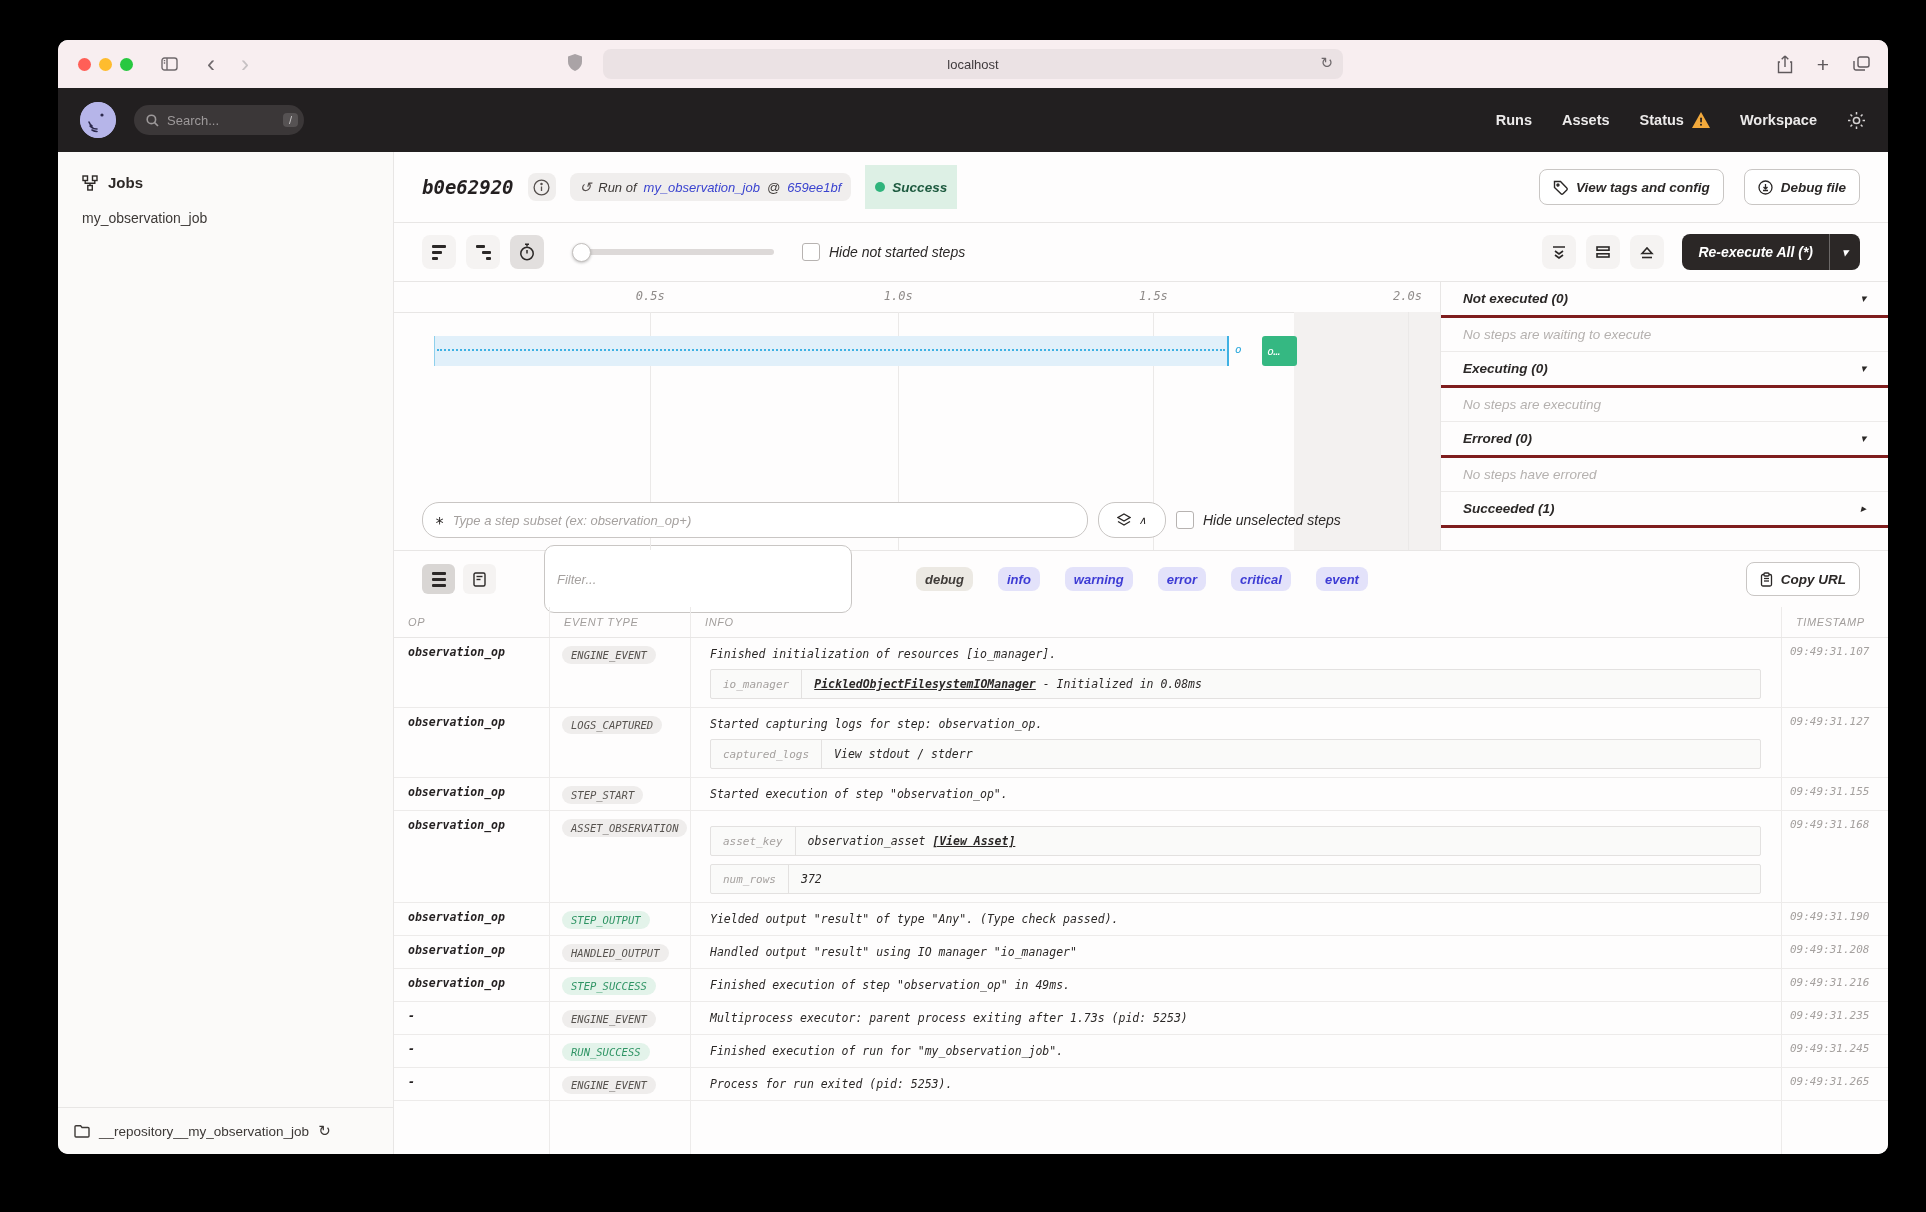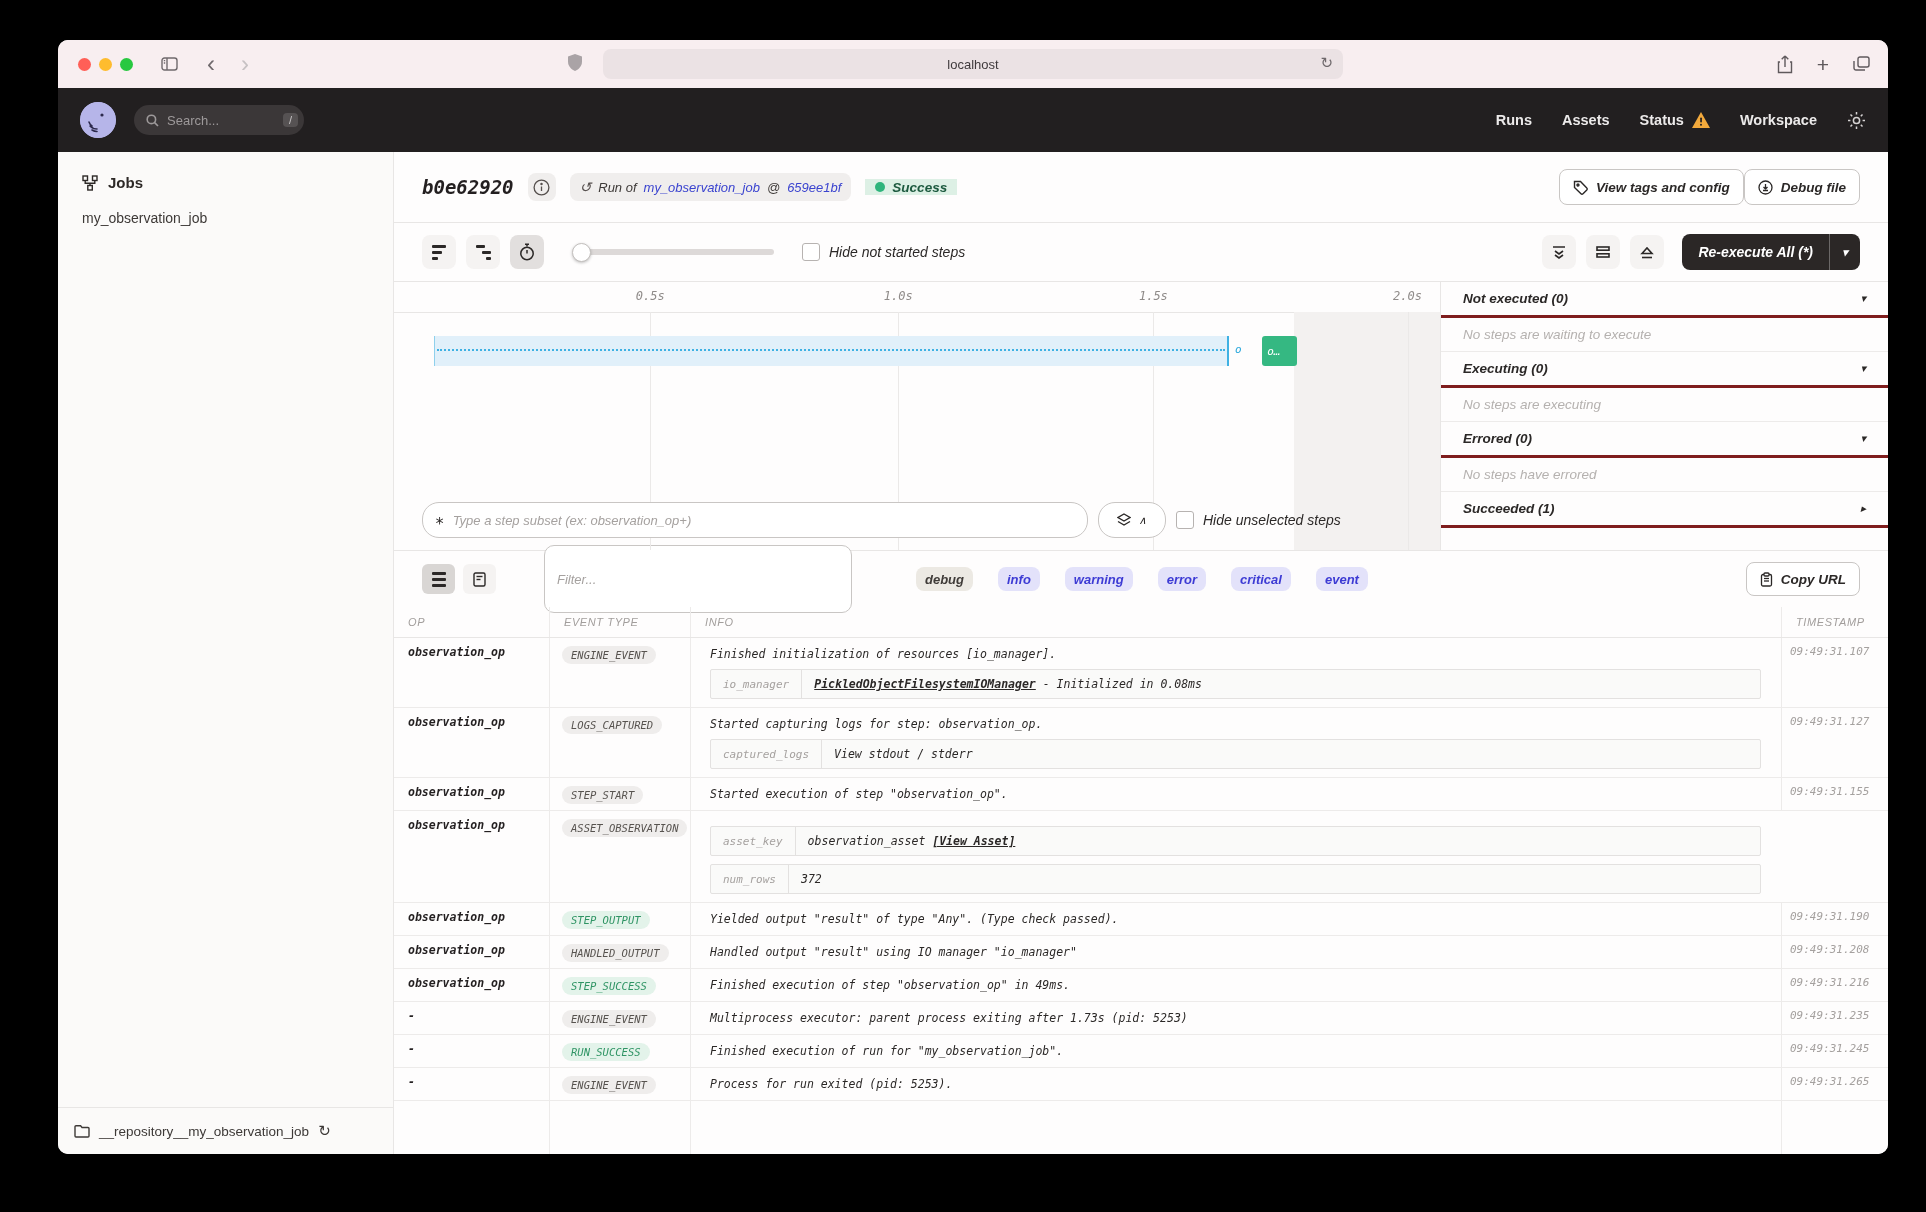--- a/index.html
+++ b/index.html
@@ -38,24 +38,24 @@
   .sb-job{padding:9px 24px;font-size:14px;color:#3d3937;}
   .sb-bottom{position:absolute;bottom:0;left:0;right:0;height:46px;border-top:1px solid #e8e6e5;
     display:flex;align-items:center;gap:9px;padding:0 16px;font-size:13.5px;color:#3d3937;}
   .main{flex:1;display:flex;flex-direction:column;min-width:0;background:#fefdfd;font-style:italic;}
   
   .run-header{height:70px;border-bottom:1px solid #e8e6e5;display:flex;align-items:center;padding:0 28px;gap:14px;flex:none;}
   .run-id{font-size:19px;font-weight:bold;color:#231f20;}
   .chip{background:#f0eeed;border-radius:8px;height:28px;display:flex;align-items:center;padding:0 10px;gap:7px;font-size:13px;color:#3d3937;}
   .chip.round{width:28px;padding:0;justify-content:center;border-radius:8px;color:#56504e;font-size:15px;}
   .chip a{color:#3a43cf;text-decoration:none;}
-  .chip-success{background:#ddf0e5;border-radius:0;height:16px;display:flex;align-items:center;padding:0 10px;gap:7px;
+  .chip-success{background:#ddf0e5;border-radius:0;height:44px;display:flex;align-items:center;padding:0 10px;gap:7px;
     font-size:13.5px;color:#1d5a3f;font-weight:600;text-align:center;}
   .dot-green{width:10px;height:10px;border-radius:50%;background:#2fb47c;}
-  .hdr-right{margin-left:auto;display:flex;gap:0;}
+  .hdr-right{margin-left:auto;display:flex;gap:20px;}
   .btn-outline{border:1px solid #c9c6c4;background:#fff;border-radius:8px;height:34px;display:flex;align-items:center;
     gap:8px;padding:0 13px;font-size:13.5px;color:#2b2827;font-weight:600;}
   
   .toolbar{height:58px;border-bottom:1px solid #e8e6e5;display:flex;align-items:center;padding:0 28px;flex:none;}
   .ic-btn{width:34px;height:34px;border-radius:8px;background:#f5f3f2;display:flex;align-items:center;justify-content:center;margin-right:10px;color:#2b2827;}
   .ic-btn.sel{background:#e2dfde;}
   .bars{display:flex;flex-direction:column;gap:3px;}
   .bars i{display:block;height:3px;border-radius:1px;background:#2b2827;}
   .slider{width:200px;height:6px;border-radius:3px;background:#ddd9d8;position:relative;margin:0 28px 0 20px;}
   .knob{position:absolute;left:-2px;top:-6px;width:17px;height:17px;border-radius:50%;background:#fff;border:1px solid #c2bfbd;box-shadow:0 1px 3px rgba(0,0,0,.25);}
@@ -483,20 +483,21 @@
             <div class="c-info">
               <div class="mbox">
                 <span class="mlabel mono">asset_key</span>
                 <span class="mval mono">observation_asset <span class="mlink">[View Asset]</span></span>
               </div>
               <div class="mbox">
                 <span class="mlabel mono">num_rows</span>
                 <span class="mval mono">372</span>
               </div>
             </div>
+            <div class="c-ts mono">09:49:31.168</div>
           </div>
           <div class="grid-cols lrow">
             <div class="c-op mono">observation_op</div>
             <div class="c-ev"><span class="badge green">STEP_OUTPUT</span></div>
             <div class="c-info">
               <div class="itext mono">Yielded output "result" of type "Any". (Type check passed).</div>
             </div>
             <div class="c-ts mono">09:49:31.190</div>
           </div>
           <div class="grid-cols lrow">

